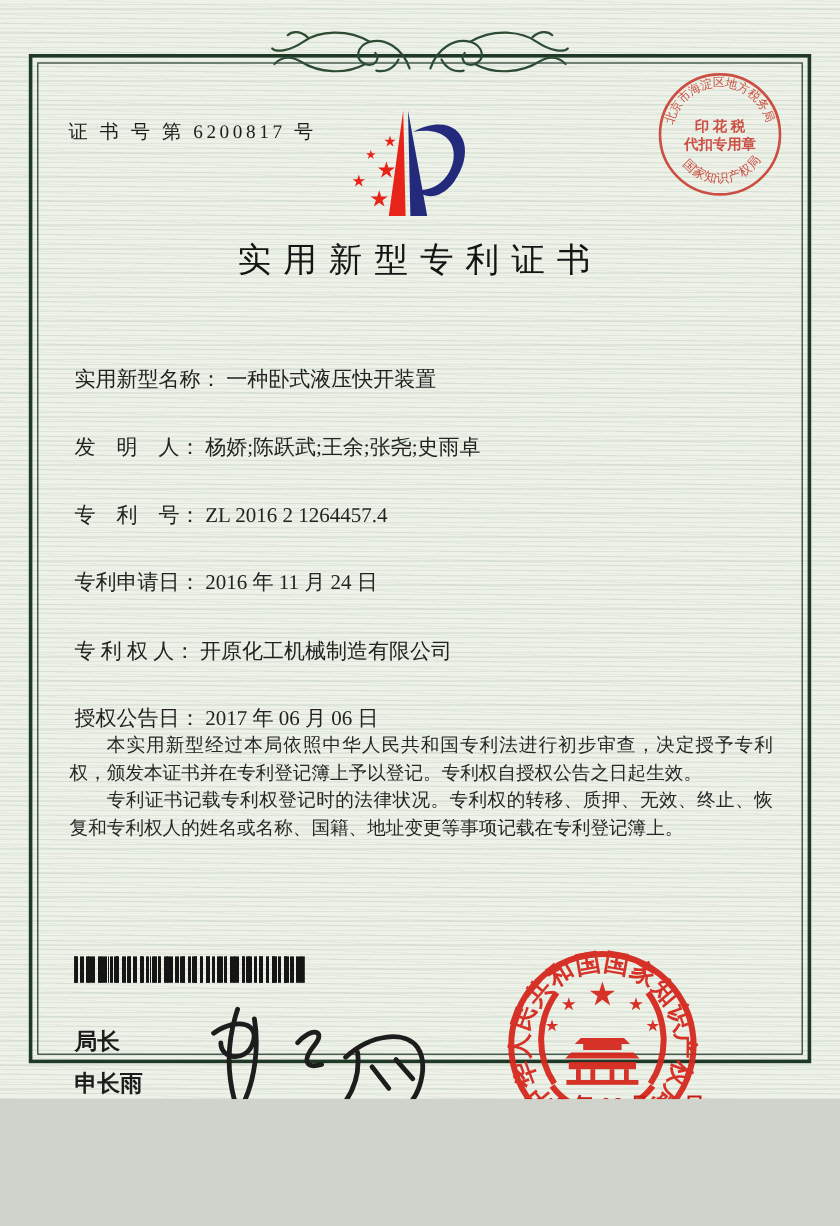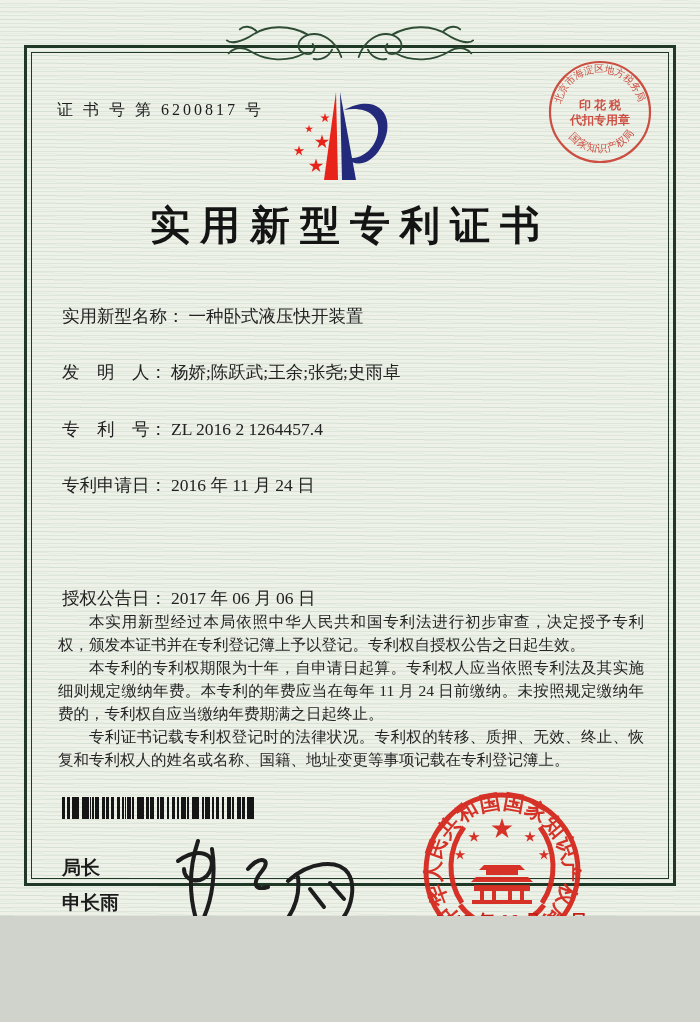--- a/index.html
+++ b/index.html
@@ -16,21 +16,21 @@
   }
   .frame-outer{position:absolute; left:24px; right:24px; top:45px; bottom:30px;
     border:3px solid #203826;}
   .frame-inner{position:absolute; left:31px; right:31px; top:52px; bottom:37px;
     border:1px solid #203826;}
   .ornament{position:absolute; pointer-events:none;}
   .cert-no{position:absolute; left:57px; top:100px; font-size:16px; letter-spacing:3px;}
   .logo{position:absolute; left:282px; top:86px;}
   .tax-stamp{position:absolute; left:545px; top:57px; opacity:.88;}
   .title{position:absolute; left:0; right:0; top:198px; margin:0; text-align:center;
-    font-size:40px; font-weight:700; letter-spacing:10px; color:#141414;}
+    font-size:28px; font-weight:400; letter-spacing:10px; color:#141414;}
   .field{position:absolute; left:62px; font-size:17.5px; white-space:nowrap; color:#222;}
   .field .flabel{margin-right:4px;}
   .body{position:absolute; left:58px; width:586px; top:610px;
     font-size:15.5px; line-height:23px; text-align:justify; color:#262626;}
   .body p{margin:0; text-indent:2em;}
   .barcode{position:absolute; left:62px; top:797px; width:192px; height:22px;
     background:
       repeating-linear-gradient(90deg,#151515 0 2px, transparent 2px 5px),
       repeating-linear-gradient(90deg,#151515 0 1px, transparent 1px 7px),
       repeating-linear-gradient(90deg,#151515 0 3px, transparent 3px 11px);
@@ -113,27 +113,29 @@
   </div>
   <div class="field" style="top:360px">
     <span class="flabel">发　明　人：</span><span>杨娇;陈跃武;王余;张尧;史雨卓</span>
   </div>
   <div class="field" style="top:417px">
     <span class="flabel">专　利　号：</span><span>ZL 2016 2 1264457.4</span>
   </div>
   <div class="field" style="top:473px">
     <span class="flabel">专利申请日：</span><span>2016 年 11 月 24 日</span>
   </div>
+  <div class="field" style="top:530px">
+    <span class="flabel">专 利 权 人：</span><span>开原化工机械制造有限公司</span>
+  </div>
   <div class="field" style="top:586px">
     <span class="flabel">授权公告日：</span><span>2017 年 06 月 06 日</span>
   </div>
 
   <div class="body">
     <p>本实用新型经过本局依照中华人民共和国专利法进行初步审查，决定授予专利权，颁发本证书并在专利登记簿上予以登记。专利权自授权公告之日起生效。</p>
-    <p>本专利的专利权期限为十年，自申请日起算。专利权人应当依照专利法及其实施细则规定缴纳年费。本专利的年费应当在每年 11 月 24 日前缴纳。未按照规定缴纳年费的，专利权自应当缴纳年费期满之日起终止。</p>
     <p>专利证书记载专利权登记时的法律状况。专利权的转移、质押、无效、终止、恢复和专利权人的姓名或名称、国籍、地址变更等事项记载在专利登记簿上。</p>
   </div>
 
   <div class="barcode"></div>
 
   <div class="signer-title">局长</div>
   <div class="signer-name">申长雨</div>
 
   <svg class="signature" width="200" height="100" viewBox="0 0 200 100">
     <g fill="none" stroke="#1d1d1d" stroke-width="4" stroke-linecap="round" stroke-linejoin="round">

